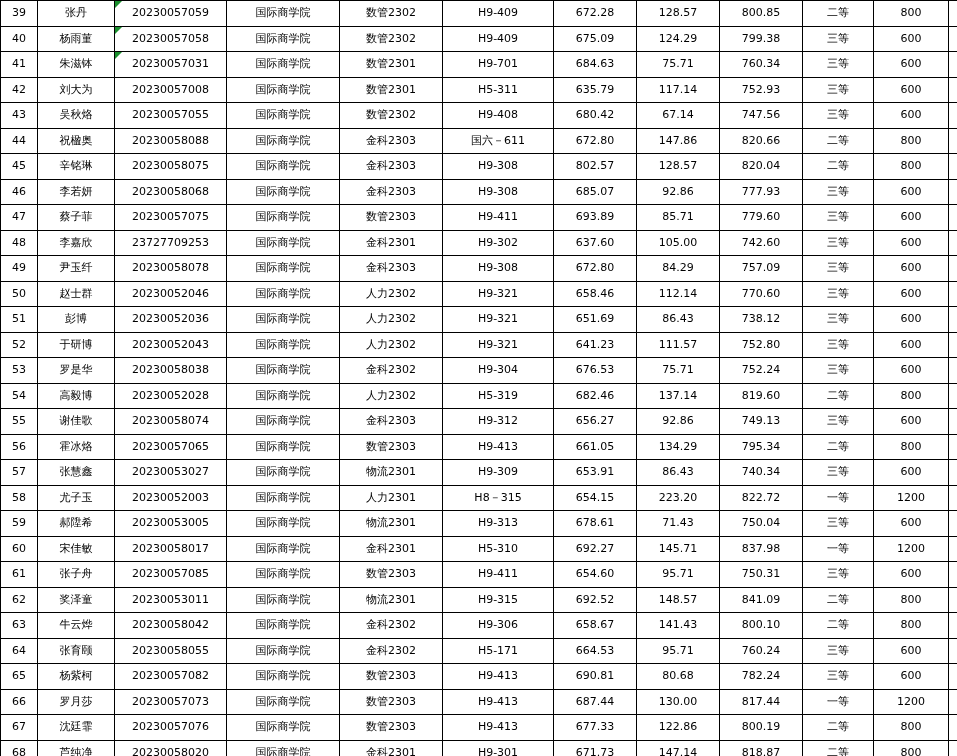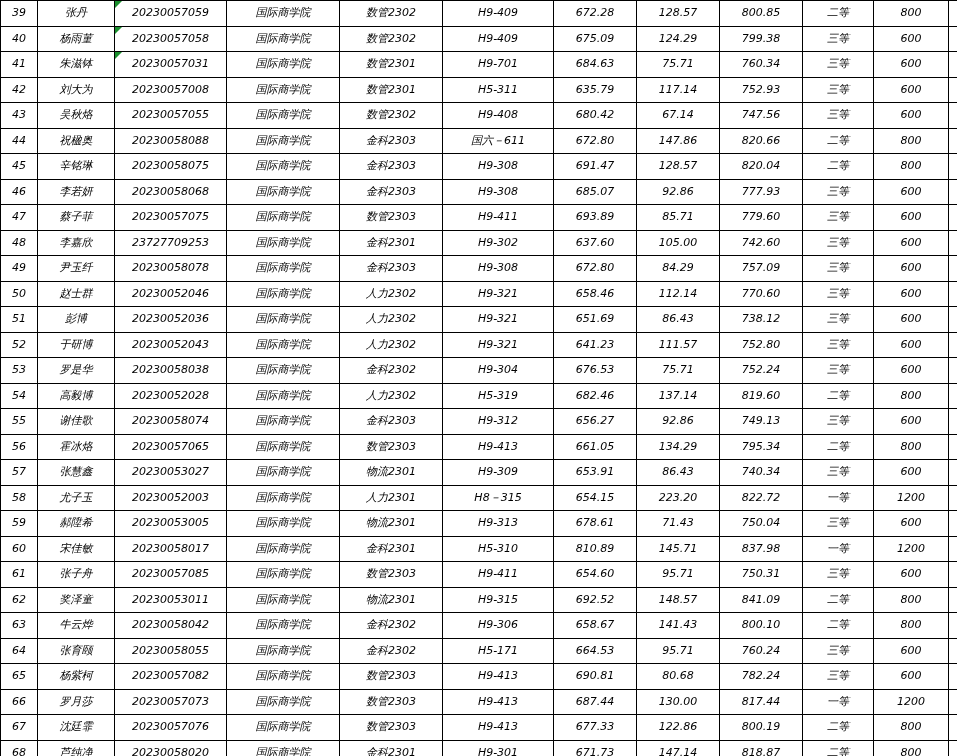--- a/index.html
+++ b/index.html
@@ -10,21 +10,20 @@
   body {
     font-family: "DejaVu Sans", "Liberation Sans", sans-serif;
     width: 957px;
     height: 756px;
     overflow: hidden;
   }
   #sheet {
     width: 957px;
     height: 756px;
     position: relative;
-    font-style: italic;
   }
   table.grid {
     border-collapse: collapse;
     table-layout: fixed;
     width: 957px;
     font-size: 11px;
     color: #000;
   }
   table.grid td {
     border: 1px solid #000;
@@ -158,21 +157,21 @@
           <td class="c-amt">800</td>
           <td class="c-tch">张晓文</td>
         </tr>
         <tr>
           <td class="c-idx">45</td>
           <td class="c-name">辛铭琳</td>
           <td class="c-sid">20230058075</td>
           <td class="c-coll">国际商学院</td>
           <td class="c-cls">金科2303</td>
           <td class="c-room">H9-308</td>
-          <td class="c-s1">691.47</td>
+          <td class="c-s1">802.57</td>
           <td class="c-s2">128.57</td>
           <td class="c-s3">820.04</td>
           <td class="c-lvl">二等</td>
           <td class="c-amt">800</td>
           <td class="c-tch">张晓文</td>
         </tr>
         <tr>
           <td class="c-idx">46</td>
           <td class="c-name">李若妍</td>
           <td class="c-sid">20230058068</td>
@@ -368,21 +367,21 @@
           <td class="c-amt">600</td>
           <td class="c-tch">张晓文</td>
         </tr>
         <tr>
           <td class="c-idx">60</td>
           <td class="c-name">宋佳敏</td>
           <td class="c-sid">20230058017</td>
           <td class="c-coll">国际商学院</td>
           <td class="c-cls">金科2301</td>
           <td class="c-room">H5-310</td>
-          <td class="c-s1">810.89</td>
+          <td class="c-s1">692.27</td>
           <td class="c-s2">145.71</td>
           <td class="c-s3">837.98</td>
           <td class="c-lvl">一等</td>
           <td class="c-amt">1200</td>
           <td class="c-tch">张晓文</td>
         </tr>
         <tr>
           <td class="c-idx">61</td>
           <td class="c-name">张子舟</td>
           <td class="c-sid">20230057085</td>

